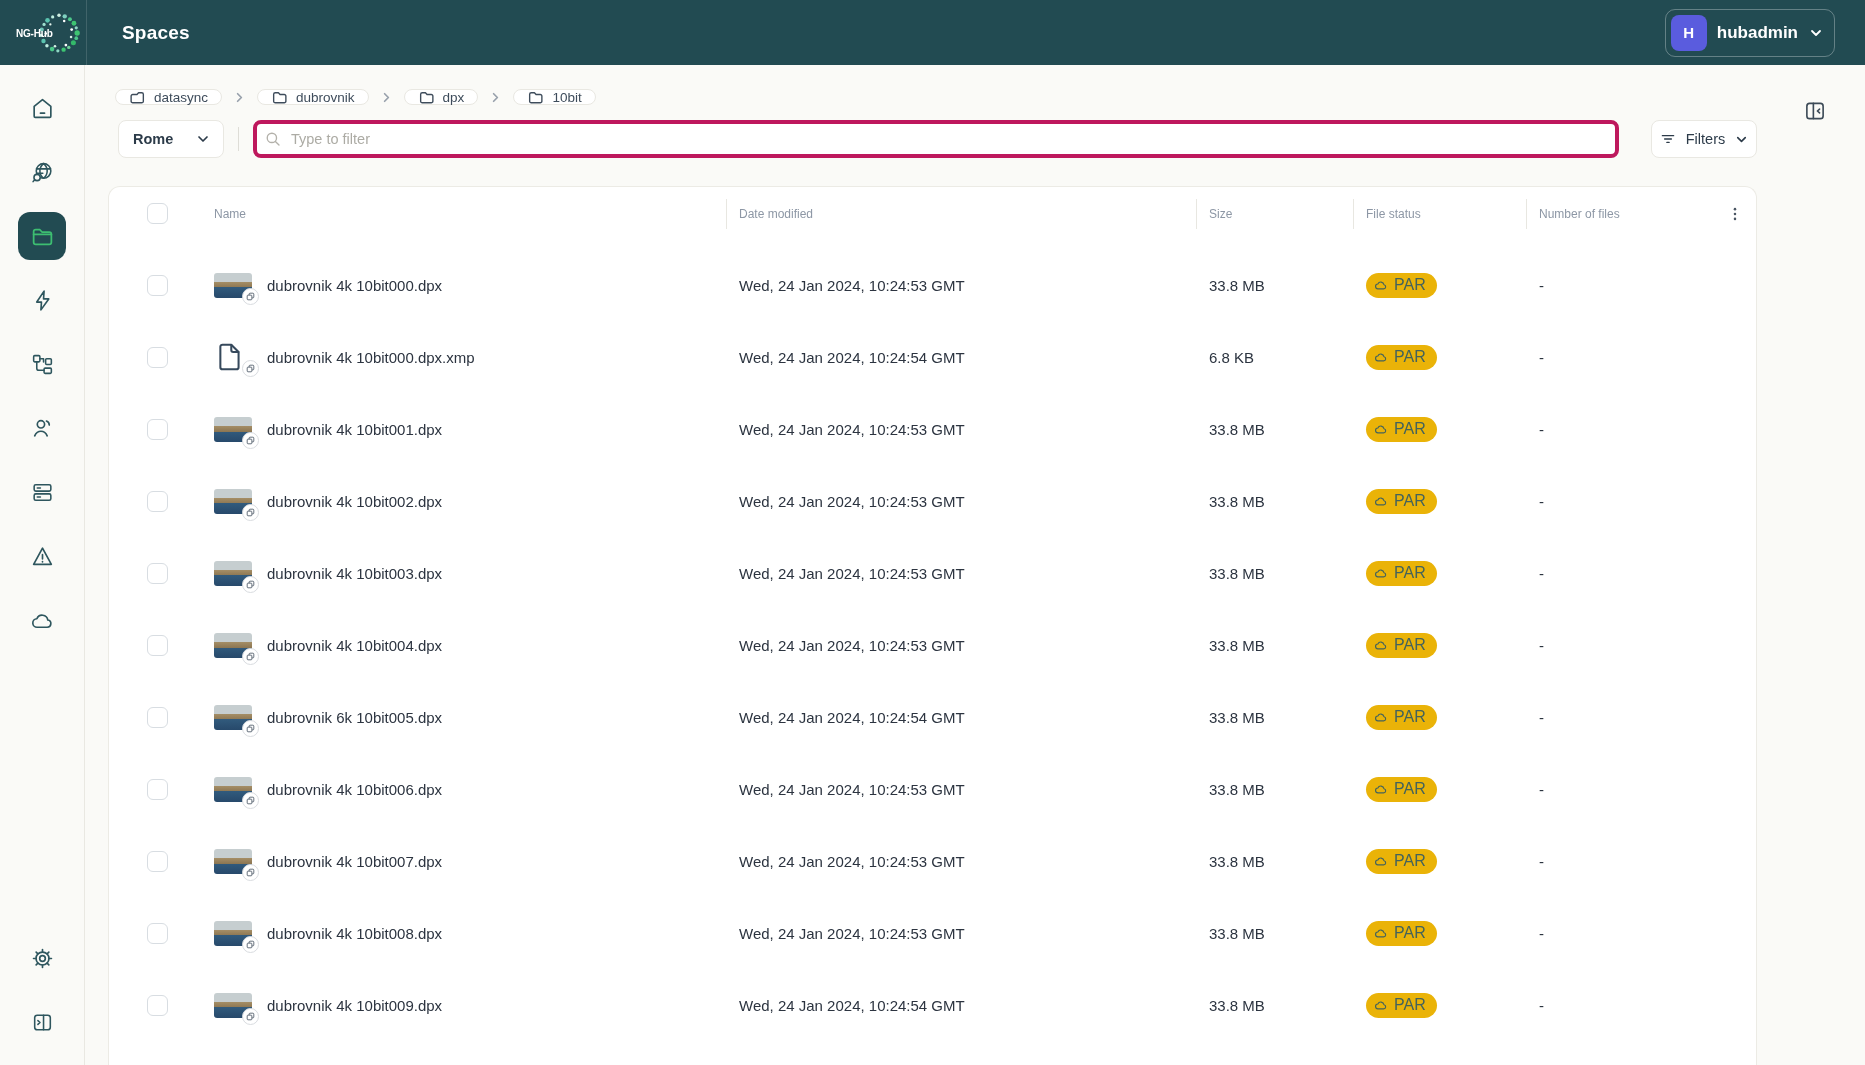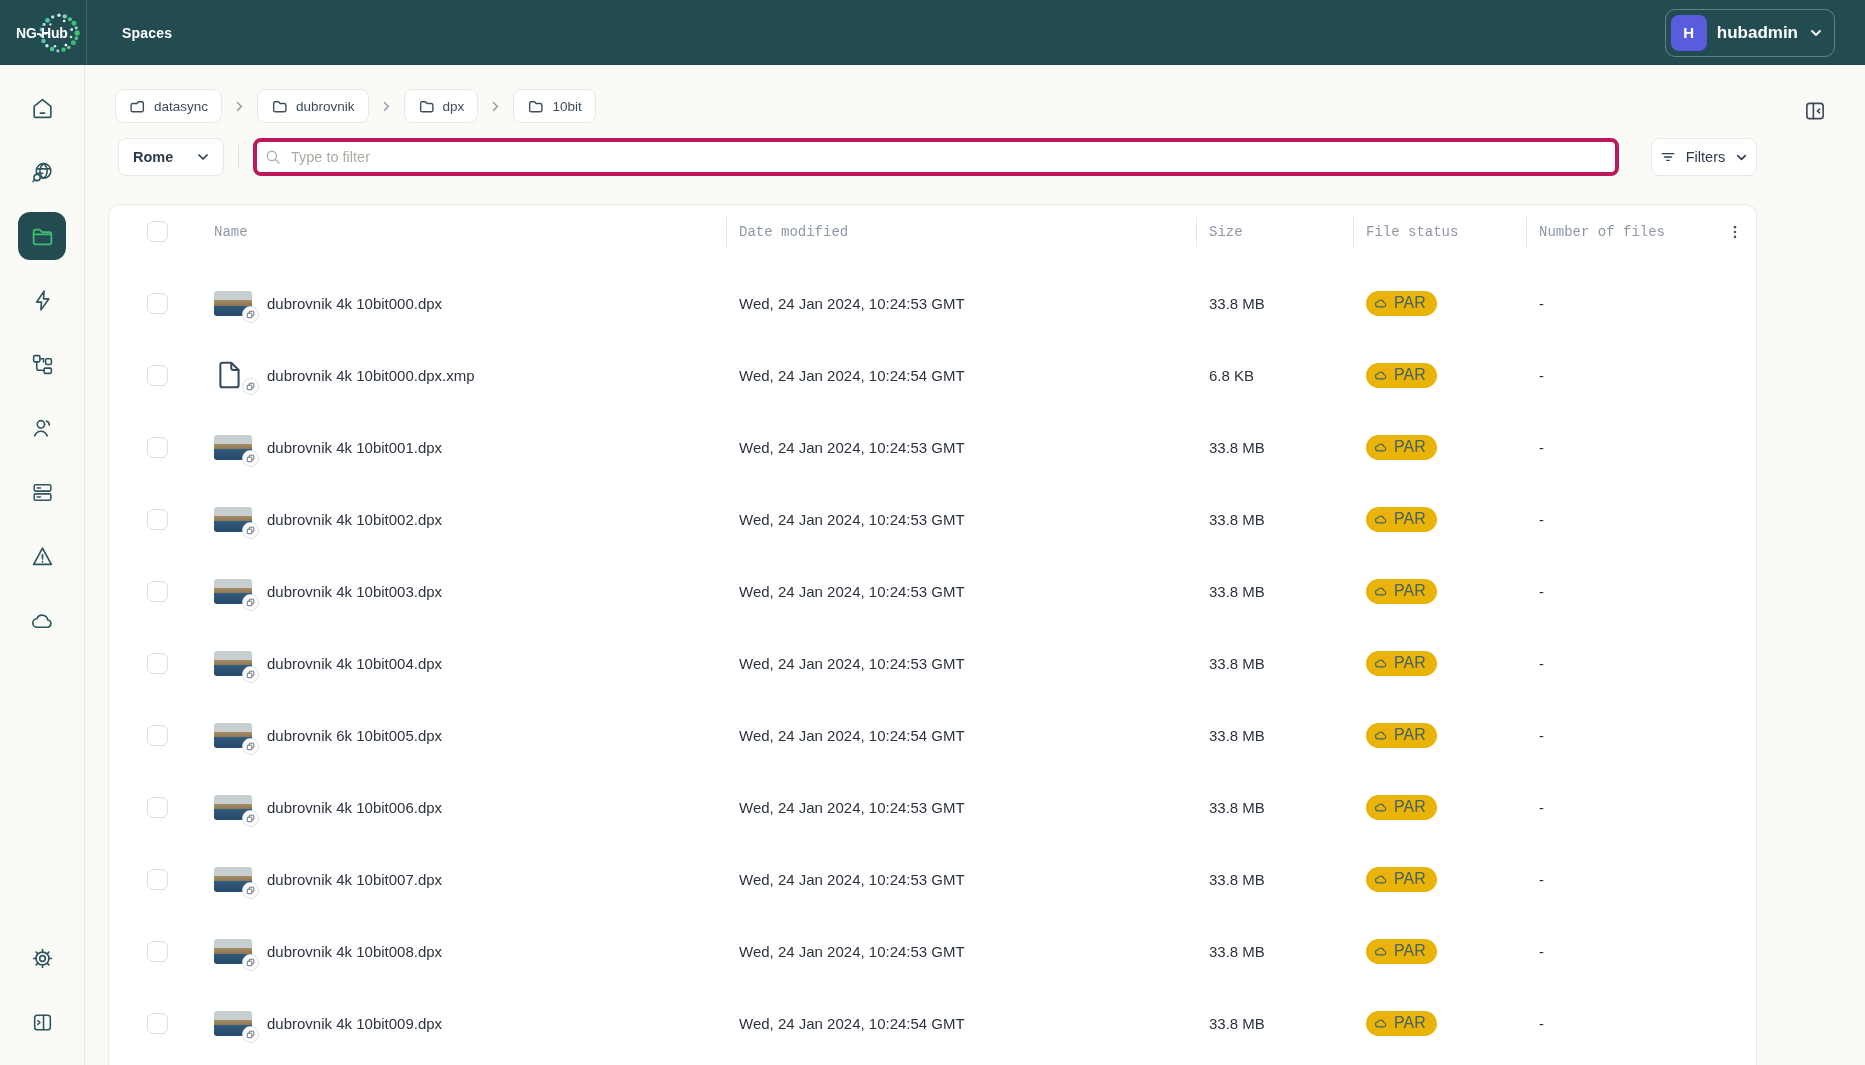--- a/index.html
+++ b/index.html
@@ -4,23 +4,23 @@
 <style>
   * { box-sizing: border-box; margin: 0; padding: 0; }
   html,body { width:1865px; height:1065px; overflow:hidden; }
   body { font-family:"Liberation Sans", sans-serif; background:#FAFAF7; color:#2C3440; }
   svg { display:block; }
 
   
   .topbar { height:65px; background:#224B52; display:flex; align-items:center; padding-left:10px; }
   .logo { position:relative; width:76px; height:56px; flex:none; cursor:pointer; }
   .logo-dots { position:absolute; left:26px; top:5px; }
-  .logo-text { position:absolute; left:6px; top:50%; transform:translateY(-50%); color:#fff; font-size:14px; font-weight:600; letter-spacing:-0.2px; }
+  .logo-text { position:absolute; left:6px; top:50%; transform:translateY(-50%); color:#fff; font-size:10px; font-weight:600; letter-spacing:-0.2px; }
   .topbar-divider { width:1px; height:65px; background:rgba(255,255,255,0.14); margin-left:0; }
-  .page-title { color:#fff; font-size:14px; font-weight:700; margin-left:35px; letter-spacing:0.2px; }
+  .page-title { color:#fff; font-size:19px; font-weight:700; margin-left:35px; letter-spacing:0.2px; }
   .topbar-right { margin-left:auto; margin-right:30px; }
   .user-chip { display:flex; align-items:center; gap:10px; border:1px solid rgba(255,255,255,0.30); border-radius:10px; padding:5px 10px 5px 5px; background:transparent; cursor:pointer; }
   .avatar { width:36px; height:36px; border-radius:8px; background:#5A5CDE; color:#fff; font-size:15px; font-weight:700; display:flex; align-items:center; justify-content:center; }
   .user-name { color:#fff; font-size:17px; font-weight:700; }
   .chev-white { color:#fff; }
 
   
   .shell { display:flex; height:1000px; }
 
   
@@ -31,36 +31,36 @@
   .side-spacer { flex:1; }
 
   
   .main { flex:1; display:flex; min-width:0; }
   .content { flex:1; min-width:0; padding:24px 8px 0 23px; display:flex; flex-direction:column; }
   .right-gutter { width:100px; flex:none; display:flex; justify-content:center; align-items:flex-start; padding-top:31px; }
   .panel-toggle { background:none; border:none; cursor:pointer; color:#3C4A57; padding:2px; }
 
   
   .breadcrumb { display:flex; align-items:center; gap:10px; margin-left:7px; flex:none; }
-  .crumb { display:flex; align-items:center; gap:8px; background:#fff; border:1px solid #E9E8E2; border-radius:8px; padding:0 13px; height:34px; font-size:13.5px; color:#3E4C5B; font-family:inherit; cursor:pointer; }
+  .crumb { display:flex; align-items:center; gap:8px; background:#fff; border:1px solid #E9E8E2; border-radius:8px; padding:0 13px; height:16px; font-size:13.5px; color:#3E4C5B; font-family:inherit; cursor:pointer; }
   .crumb-sep { color:#97A0AB; display:flex; }
 
   
   .toolbar { display:flex; align-items:center; margin-top:15px; margin-left:10px; flex:none; }
   .select-btn { width:106px; height:38px; background:#fff; border:1px solid #E9E8E2; border-radius:8px; display:flex; align-items:center; justify-content:space-between; padding:0 12px 0 14px; font-size:14.5px; font-weight:600; color:#2C3B49; font-family:inherit; cursor:pointer; }
   .vdiv { width:1px; height:24px; background:#DEDDD7; margin:0 14px; }
   .search-box { flex:1; height:38px; background:#fff; border:4px solid #be185d; border-radius:8px; display:flex; align-items:center; padding:0 7px; gap:9px; margin-right:32px; color:#B3B1AA; }
   .search-box input { border:none; outline:none; flex:1; font-size:14.5px; color:#2C3B49; background:transparent; font-family:inherit; }
   .search-box input::placeholder { color:#ACABA4; }
   .filters-btn { width:106px; height:38px; background:#fff; border:1px solid #E9E8E2; border-radius:8px; display:flex; align-items:center; justify-content:center; gap:9px; font-size:14.5px; color:#2C3B49; font-family:inherit; cursor:pointer; }
 
   
   .card { margin-top:28px; background:#fff; border:1px solid #ECEBE5; border-bottom:none; border-radius:12px 12px 0 0; flex:1; overflow:hidden; }
   .thead, .trow { display:grid; grid-template-columns:105px 512px 470px 157px 173px 1fr 42px; align-items:center; }
-  .thead { height:53px; color:#8D97A5; font-size:14px;font-family:Liberation Mono, monospace; }
+  .thead { height:53px; color:#8D97A5; font-size:12px; }
   .th { position:relative; padding-left:13px; }
   .th.divided::before { content:""; position:absolute; left:0; top:50%; transform:translateY(-50%); width:1px; height:30px; background:#E8E7E1; }
   .th-name { padding-left:0; }
   .check-cell { padding-left:38px; }
   .checkbox { display:block; width:21px; height:21px; border:1px solid #D8DDE2; border-radius:6px; background:#fff; cursor:pointer; }
   .kebab-btn { background:none; border:none; cursor:pointer; color:#4A5563; padding:4px; justify-self:center; }
 
   .tbody { padding-top:9px; }
   .trow { height:72px; font-size:15px; color:#2C3440; }
   .name-cell { display:flex; align-items:center; gap:15px; min-width:0; }

